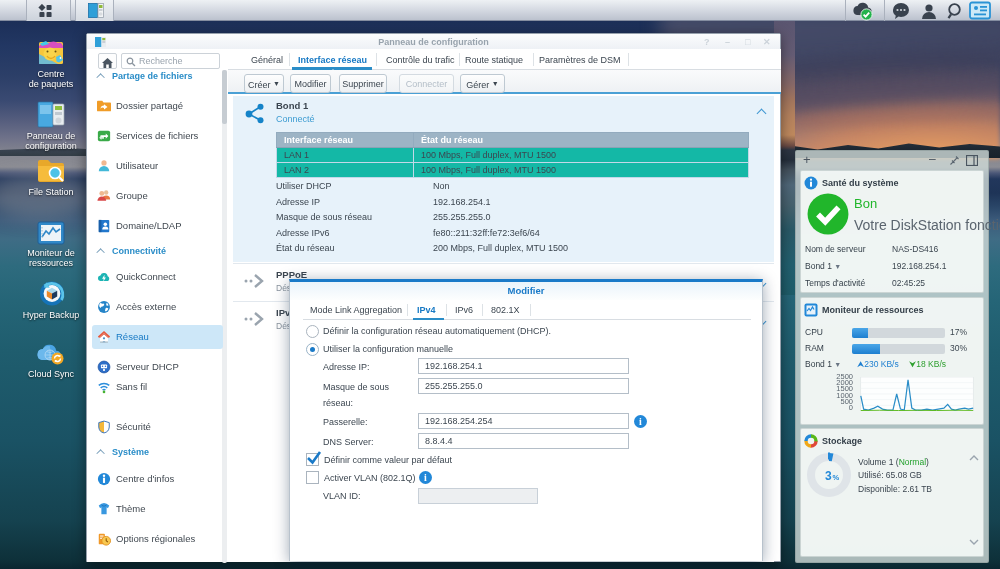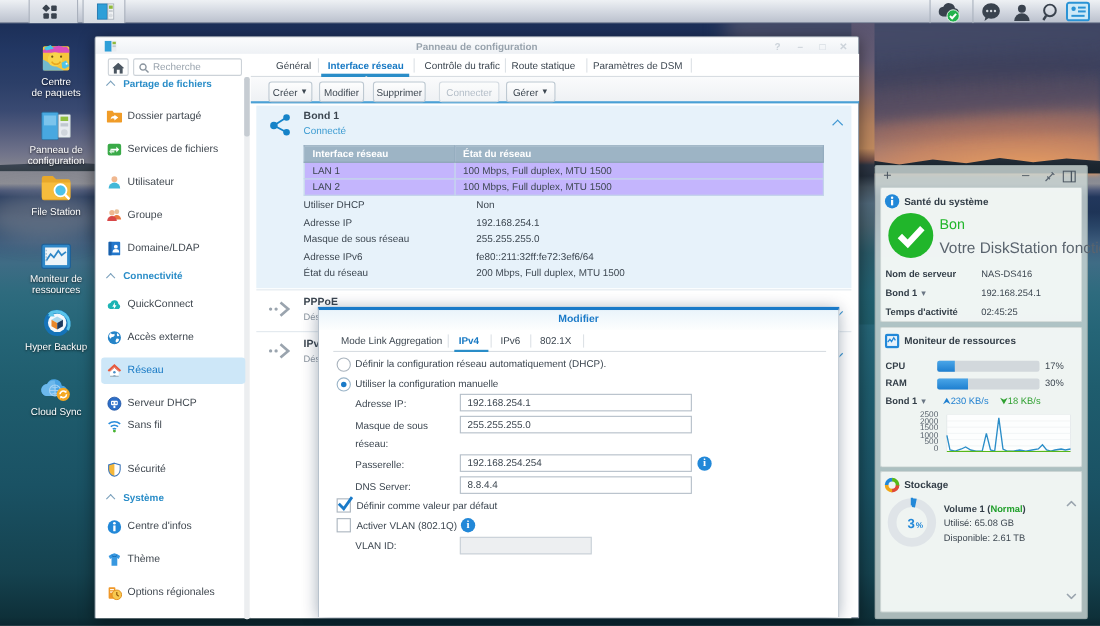--- a/index.html
+++ b/index.html
@@ -70,21 +70,21 @@
 #bond { position:absolute; left:5px; top:0px; width:541px; height:166px; background:#e7f2fa;}
 .lrow { position:absolute; left:5px; width:541px; height:38px; background:#fff; border-top:1px solid #e2e8ee;}
 .lrow .t1 { position:absolute; left:43px; top:5px; font-size:9.5px; font-weight:bold; color:#3c4650;}
 .lrow .t2 { position:absolute; left:43px; top:19px; font-size:8.5px; color:#8a949e;}
 .chev { position:absolute; width:9px; height:9px; }
 .chev::after { content:""; position:absolute; left:0; top:2px; width:6px; height:6px; border-left:1.6px solid #3f97d2; border-top:1.6px solid #3f97d2;}
 .chev.up::after { transform:rotate(45deg);}
 .chev.dn::after { transform:rotate(225deg); top:-1px;}
 #btable { position:absolute; left:48px; top:36px; width:473px; border-collapse:collapse; font-size:9px;}
 #btable th { background:#9db4c5; color:#fff; text-align:left; font-weight:bold; height:15px; padding:0 0 0 7px; border:1px solid #93abbe; border-bottom:1px solid #8aa2b5;}
-#btable td { background:#c4b5fd; color:#3c4650; height:15px; padding:0 0 0 7px; border:1px solid #c2d8e8; border-top:none;margin-top:36px;}
+#btable td { background:#14b8a6; color:#3c4650; height:15px; padding:0 0 0 7px; border:1px solid #c2d8e8; border-top:none;margin-top:36px;}
 .kv { position:absolute; font-size:9px; }
 .kv b { color:#3c4650; font-weight:normal; }
 .kv span { color:#3c4650; }
 
 
 #modal { position:absolute; left:289px; top:279px; width:474px; height:282px;
  background:#fff; border-top:3px solid #1a7ac8; border-left:1px solid #b8c2cc; border-right:1px solid #b8c2cc;
  box-shadow:0 2px 14px rgba(0,30,60,.38); }
 #mtitle { position:absolute; left:0; top:0; width:100%; height:18px; text-align:center;
  font-size:9.5px; font-weight:bold; color:#1a7ac8; line-height:17px;
@@ -107,21 +107,21 @@
 
 
 #widgets { position:absolute; left:795px; top:150px; width:194px; height:413px;
  background:rgba(205,216,214,.82); border:1px solid rgba(130,145,145,.5); border-radius:2px;}
 #whead { position:absolute; left:0; top:0; width:100%; height:18px; color:#4a5560;}
 .wpanel { position:absolute; left:4px; width:184px; background:rgba(244,248,246,.92); border:1px solid rgba(160,172,172,.45); border-radius:2px;}
 .wptitle { position:absolute; left:21px; top:7px; font-size:9px; font-weight:bold; color:#333e48;}
 .pbar { position:absolute; left:51px; width:93px; height:10px; background:#d2d8dc; border-radius:2px;}
 .pfill { height:10px; background:linear-gradient(180deg,#4aa6e8,#1e7fd0); border-radius:2px 0 0 2px;}
 .wtext { position:absolute; font-size:8.5px; color:#3c4650;}
-.wtextb { position:absolute; font-size:8.5px; font-weight:bold; color:#333e48;}
+.wtextb { position:absolute; font-size:8.5px; font-weight:normal; color:#333e48;}
 </style></head>
 <body>
 <div id="screen">
   <div id="desk"></div>
   <div id="clouds"></div>
   <div id="sunset"></div>
   <div id="mount"></div>
   <div class="abs" style="left:-15px;top:176px;width:110px;height:42px;background:rgba(148,152,160,.5);border-radius:50%;filter:blur(9px)"></div>
   <div id="mountR"></div>
   <div class="abs" style="left:745px;top:52px;width:270px;height:26px;background:rgba(62,62,88,.5);border-radius:50%;filter:blur(7px);transform:rotate(-4deg)"></div>

